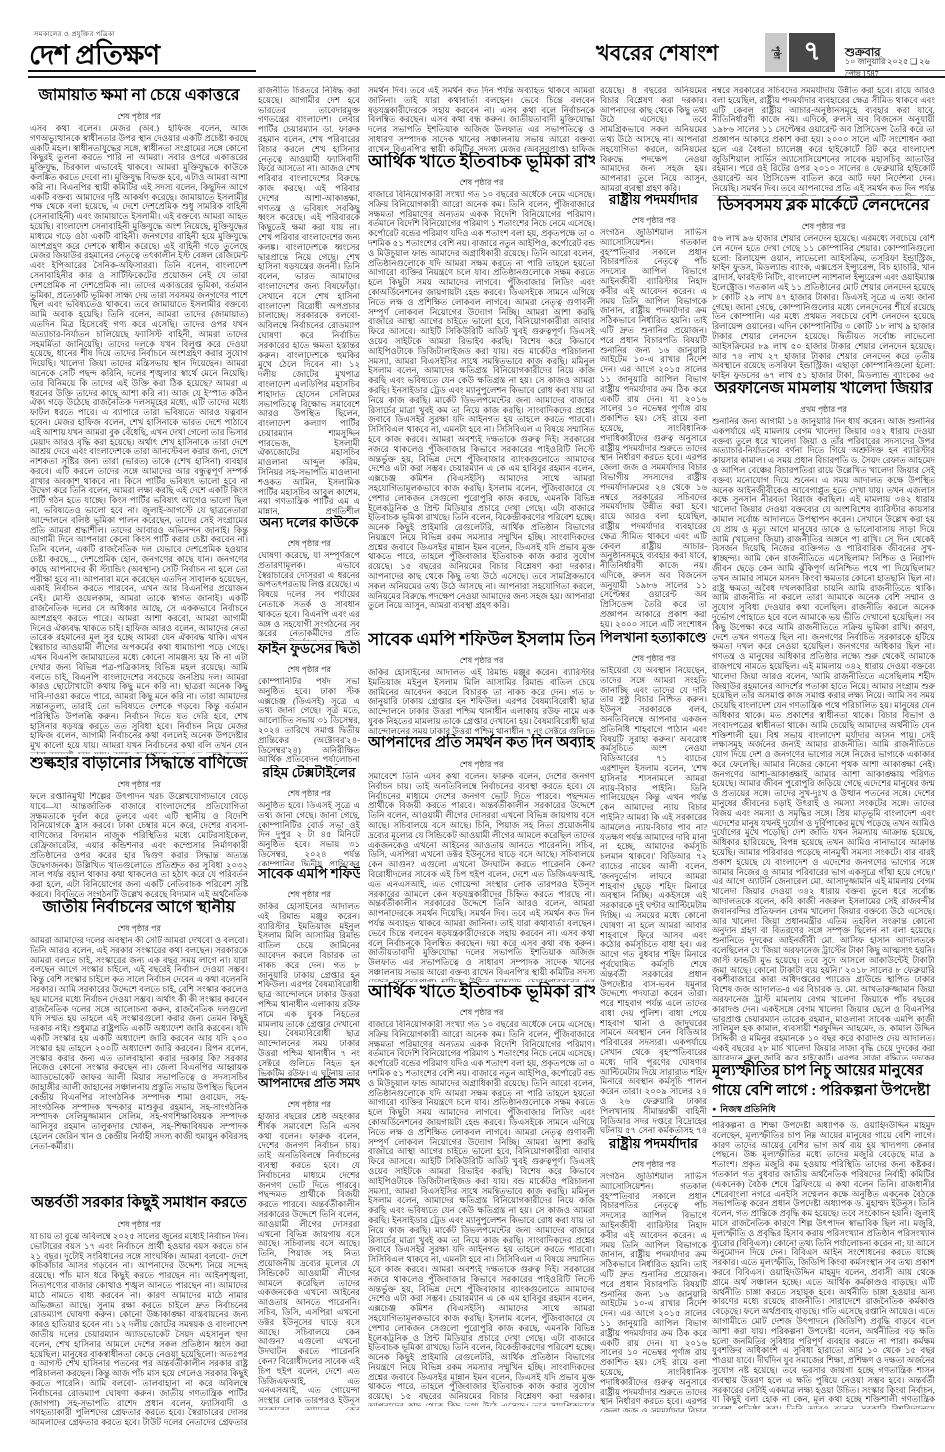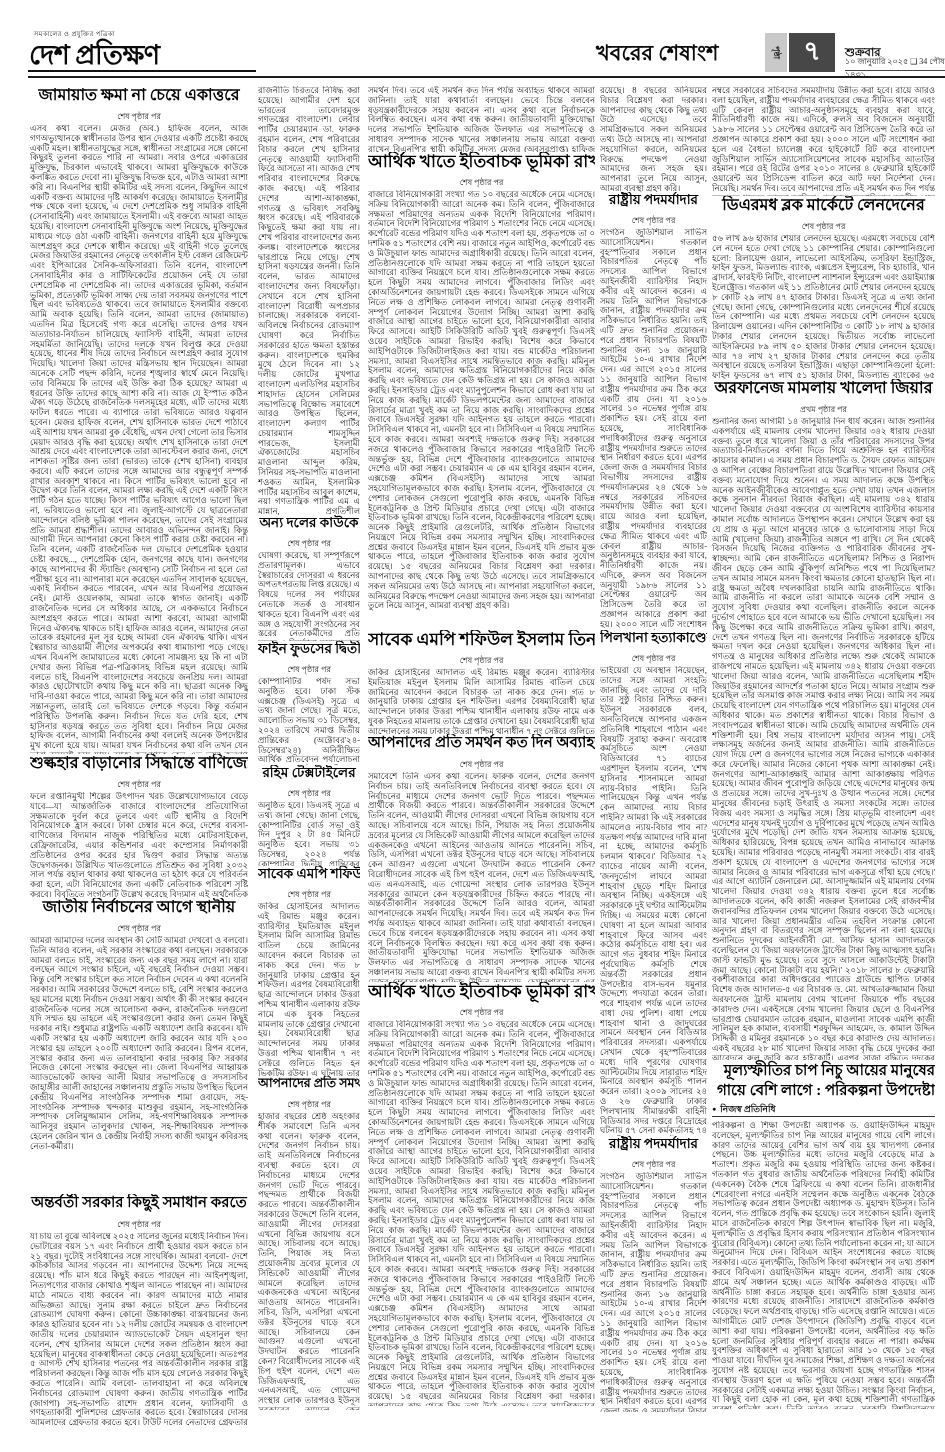--- a/index.html
+++ b/index.html
@@ -26,21 +26,21 @@
   .blockB{left:258px;width:102px;}
   .blockC{left:368px;width:227px;}
   .blockD{left:600px;width:107px;}
   .blockE{left:712px;width:223px;}
   
   .hl{margin:0;padding:0;text-align:center;font-weight:800;color:#000;line-height:1.15;
       font-family:"Liberation Serif", serif;}
   .hl-wide{font-size:17px;height:24px;white-space:nowrap;overflow:hidden;}
   .hl-med{font-size:16px;height:24px;white-space:nowrap;overflow:hidden;}
   .hl-col{font-size:13.5px;height:22px;white-space:nowrap;overflow:hidden;text-align:center;}
-  .hl-left{font-size:15px;text-align:right;height:42px;white-space:normal;line-height:1.35;overflow:hidden;}
+  .hl-left{font-size:15px;text-align:left;height:42px;white-space:normal;line-height:1.35;overflow:hidden;}
   .subhead{text-align:center;font-size:8px;color:#222;height:14px;line-height:14px;overflow:hidden;}
   .art-body{font-size:8.5px;line-height:9.8px;text-align:justify;overflow:hidden;color:#1b1b1b;
             word-break:break-word;}
   .byline-row{display:flex;align-items:center;gap:4px;height:14px;border-bottom:1px solid #333;margin-bottom:4px;}
   .byline-bullet{font-size:7px;color:#111;line-height:1;}
   .byline-text{font-size:9px;font-weight:700;color:#111;text-align:right;}
 </style>
 </head>
 <body>
 
@@ -48,21 +48,21 @@
 
   <div class="tagline">সমকালের ও প্রযুক্তির পত্রিকা</div>
   <div class="mast-title">দেশ প্রতিক্ষণ</div>
   <div class="mast-rule"></div>
   <div class="section-title">খবরের শেষাংশ</div>
   <div class="page-label-box">
       <span>পৃষ্ঠা</span>
     </div>
   <div class="page-num-box">৭</div>
   <div class="day">শুক্রবার</div>
-  <div class="date-line">১০ জানুয়ারি ২০২৫ ❑ 34 পৌষ ১৪৩১</div>
+  <div class="date-line">১০ জানুয়ারি ২০২৫ ❑ ২৬ পৌষ 1587</div>
   <div class="date-rule"></div>
   <div class="head-rule"></div>
 
   <div class="colblock blockA">
     <section>
       <h2 class="hl hl-wide" style="font-size:16px">জামায়াত ক্ষমা না চেয়ে একাত্তরে</h2>
       <div class="subhead">শেষ পৃষ্ঠার পর</div>
       <div class="art-body" style="height:630px">এসব কথা বলেন। মেজর (অব.) হাফিজ বলেন, আজ গণঅভ্যুত্থানকে স্বাধীনতার উপর স্থান দেওয়ার একটি প্রচেষ্টা করছে একটি মহল। স্বাধীনতাযুদ্ধের সঙ্গে, স্বাধীনতা সংগ্রামের সঙ্গে কোনো কিছুরই তুলনা করতে পারি না আমরা। সবার ওপরে একাত্তরের মুক্তিযুদ্ধ, চিরকাল এভাবেই থাকবে। আমরা মুক্তিযুদ্ধকে কাউকে কলঙ্কিত করতে দেবো না। মুক্তিযুদ্ধ বিভক্ত হবে, এটাও আমরা আশা করি না। বিএনপির স্থায়ী কমিটির এই সদস্য বলেন, কিছুদিন আগে একটি বক্তব্য আমাদের দৃষ্টি আকর্ষণ করেছে। জামায়াতে ইসলামীর পক্ষ থেকে বলা হয়েছে, এ দেশে দেশপ্রেমিক শুধু সামরিক বাহিনী (সেনাবাহিনী) এবং জামায়াতে ইসলামী। এই বক্তব্যে আমরা আহত হয়েছি। বাংলাদেশ সেনাবাহিনী মুক্তিযুদ্ধে অংশ নিয়েছে, মুক্তিযুদ্ধের মাধ্যমে গড়ে ওঠা একটি বাহিনী। জনগণের বাহিনী হয়ে মুক্তিযুদ্ধে অংশগ্রহণ করে দেশকে স্বাধীন করেছে। এই বাহিনী গড়ে তুলেছে মেজর জিয়াউর রহমানের নেতৃত্বে তৎকালীন ইস্ট বেঙ্গল রেজিমেন্ট এবং ইপিআরের সৈনিক-অফিসাররা। তিনি বলেন, বাংলাদেশ সেনাবাহিনীর কার ও সার্টিফিকেটের প্রয়োজন নেই যে তারা দেশপ্রেমিক না দেশপ্রেমিক না। তাদের একাত্তরের ভূমিকা, বর্তমান ভূমিকা, প্রত্যেকটি ভূমিকা সাক্ষ্য দেয় তারা সবসময় জনগণের পাশে ছিল এবং ভবিষ্যতেও থাকবে। তবে জামায়াতে ইসলামীর বক্তব্যে আমি অবাক হয়েছি। তিনি বলেন, আমরা তাদের (জামায়াত) এতদিন মিত্র হিসেবেই গণ্য করে এসেছি। তাদের ওপর যখন অত্যাচার-নির্যাতন চালিয়েছে ফ্যাসিস্ট বাহিনী, আমরা তাদের সহমর্মিতা জানিয়েছি। তাদের দলকে যখন বিলুপ্ত করে দেওয়া হয়েছে, ধানের শীষ দিয়ে তাদের নির্বাচনে অংশগ্রহণ করার সুযোগ দিয়েছি। খালেদা জিয়া তাদের মন্ত্রিসভায় স্থান দিয়েছেন। আমরা অনেকে সেটি পছন্দ করিনি, দলের শৃঙ্খলার স্বার্থে মেনে নিয়েছি। তার বিনিময়ে কি তাদের এই উক্তি করা ঠিক হয়েছে? আমরা এ ধরনের উক্তি তাদের কাছে আশা করি না। আজ যে ইস্পাত কঠিন ঐক্য গড়ে উঠেছে রাজনৈতিক দলসমূহের মধ্যে, এটি তাদের মধ্যে ফাটল ধরতে পারে। এ ব্যাপারে তারা ভবিষ্যতে আরও যত্নবান হবেন। মেজর হাফিজ বলেন, শেখ হাসিনাকে ভারত দেশে পাঠাবে এই আশায় যখন আমরা বুক বেঁধেছি, এখন দেখা গেলো তার ভিসার মেয়াদ আরও বৃদ্ধি করা হয়েছে। অর্থাৎ শেখ হাসিনাকে তারা দেশে আশ্রয় দেবে এবং বাংলাদেশকে তারা আনস্টেবল করার জন্য, দেশে নাশকতা সৃষ্টির জন্য তারা (ভারত) তাকে (শেখ হাসিনা) ব্যবহার করবে। এটি করলে তাদের সঙ্গে আমাদের আর বন্ধুত্বপূর্ণ সম্পর্ক রাখার অবকাশ থাকবে না। কিসে পার্টির ভবিষ্যৎ ভালো হবে না উদ্বেগ করে তিনি বলেন, আমরা লক্ষ্য করছি এই দেশে একটি কিংস পার্টি গঠন হতে যাচ্ছে। কিংস পার্টির ভবিষ্যৎ আগেও ভালো ছিল না, ভবিষ্যতেও ভালো হবে না। জুলাই-আগস্টে যে ছাত্রনেতারা আন্দোলনে বলিষ্ঠ ভূমিকা পালন করেছেন, তাদের সেই সংগ্রামের প্রতি আমরা শ্রদ্ধাশীল। তাদের আবারও অভিনন্দন জানাই। কিন্তু আগামী দিনে আপনারা কেনো কিংস পার্টি করার চেষ্টা করবেন না। তিনি বলেন, একটি রাজনৈতিক দল যেভাবে দেশপ্রেমিক হওয়ার চেষ্টা করছে..., দেশপ্রেমিক হোন, জনগণের কাছে যান। জনগণের কাছে আপনাদের কী স্ট্যান্ডিং (অবস্থান) সেটি নির্বাচন না হলে তো পরীক্ষা হবে না। আপনারা মনে করেছেন এতদিন সাবালক হয়েছেন, একাই নির্বাচন করতে পারবেন, এখন আর বিএনপির প্রয়োজন নেই। মোস্ট ওয়েলকাম, আমরা তাকে স্বাগত জানাই। একটি রাজনৈতিক দলের সে অধিকার আছে, সে এককভাবে নির্বাচনে অংশগ্রহণ করতে পারে। আমরা আশা করবো, আমরা আগামী দিনেও ঐক্যবদ্ধ থাকতে চাই। হাফিজ আরও বলেন, আমাদের নেতা তারেক রহমানের মূল সুর হচ্ছে আমরা যেন ঐক্যবদ্ধ থাকি। এখন স্বৈরাচার আওয়ামী লীগের অপকর্মের কথা ধামাচাপা পড়ে গেছে। এখন বিএনপি জামায়াতের মধ্যে কোনো সামঞ্জস্য হয় কি না এটা দেখার জন্য বিভিন্ন পত্র-পত্রিকাসহ বিভিন্ন মহল রয়েছে। আমি বলতে চাই, বিএনপি বাংলাদেশের সবচেয়ে জনপ্রিয় দল। আমরা কারও ছোটোখাটো কথায় কিছু মনে করি না। ছাত্ররা অনেক কিছু দাবি-দাওয়া করতে পারে, আমরা কিছু মনে করি না। তারা আমাদের সন্তানতুল্য, তারাই তো ভবিষ্যতে দেশকে গড়বে। কিন্তু বর্তমান পরিস্থিতি উপলব্ধি করুন। নির্বাচন দিতে যত দেরি হবে, শেখ হাসিনার ষড়যন্ত্র করতে তত সুবিধা হবে। নির্বাচন নিয়ে মেজর হাফিজ বলেন, আগামী নির্বাচনের কথা বললেই অনেক উপদেষ্টার মুখ কালো হয়ে যায়। আমরা যখন নির্বাচনের কথা বলি তখন যেন তারা অসন্তুষ্ট হয়ে যায়। আজ জনগণকে কেন এত ভয়? জনগণ ভোট দেবে, এটা আপনাদের আতঙ্কের কারণ কেন হয়েছে? এসব এলিটিজম ছাড়ুন। আমরা চাই জনগণের মতামতের ভিত্তিতে এই রাষ্ট্র পরিচালিত হবে। সংস্কারের নামে আর অধিক সময় নেবেন না। হাসিনা পলায়ন করেছে, এখন যে সংস্কার বাকি আছে, সেগুলো জনগণ করবে। এখন শুধু অপরাধীদের শাস্তি বিধান করুন। আহত-নিহতদের পরিবারের প্রতি লক্ষ্য রাখুন। বাংলাদেশ জাতীয়তাবাদী মুক্তিযোদ্ধা দলের সভাপতি ইশতিয়াক অজিজ উলফাতের সভাপতিত্বে সমাবেশে বিএনপি চেয়ারপারসনের উপদেষ্টা জয়নুল আবদিন ফারুক, আব্দুস সালাম প্রমুখ উপস্থিত ছিলেন।</div>
     </section>
     <section>
@@ -150,21 +150,21 @@
     <section>
       <h2 class="hl hl-col">রাষ্ট্রীয় পদমর্যাদার</h2>
       <div class="subhead">শেষ পৃষ্ঠার পর</div>
       <div class="art-body" style="height:240px">সংগঠন জুডিশিয়াল সার্ভিস অ্যাসোসিয়েশন। গতকাল বৃহস্পতিবার সকালে প্রধান বিচারপতির নেতৃত্বে পাঁচ সদস্যের আপিল বিভাগে আইনজীবী ব্যারিস্টার নিহাদ কবীর এই আবেদন করেন। এ সময় তিনি আপিল বিভাগকে জানান, রাষ্ট্রীয় পদমর্যাদার ক্রম সঠিকভাবে নির্ধারিত হয়নি। তাই এটি দ্রুত শুনানির প্রয়োজন। পরে প্রধান বিচারপতি বিষয়টি শুনানির জন্য ১৬ জানুয়ারি আইটেম ১০-এ রাখার নির্দেশ দেন। এর আগে ২০১৫ সালের ১১ জানুয়ারি আপিল বিভাগ রাষ্ট্রীয় পদমর্যাদার ক্রম ঠিক করে একটি রায় দেন। যা ২০১৬ সালের ১০ নভেম্বর পূর্ণাঙ্গ রায় প্রকাশিত হয়। সেই রায়ে বলা হয়েছে, সাংবিধানিক পদাধিকারীদের গুরুত্ব অনুসারে রাষ্ট্রীয় পদমর্যাদার শুরুতে তাদের স্থান নির্ধারণ করতে হবে। এরপর জেলা জজ ও সমমর্যাদার বিচার বিভাগীয় সদস্যদের রাষ্ট্রীয় পদমর্যাদাক্রমের ২৪ থেকে ১৬ নম্বরে সরকারের সচিবদের সমমর্যাদায় উন্নীত করা হবে। রায়ে আরও বলা হয়েছিল, রাষ্ট্রীয় পদমর্যাদার ব্যবহারের ক্ষেত্র সীমিত থাকবে এবং এটি কেবল রাষ্ট্রীয় আচার-অনুষ্ঠানসমূহে ব্যবহার করা যাবে, নীতিনির্ধারণী কাজে নয়। এদিকে, রুলস অব বিজনেস অনুযায়ী ১৯৮৬ সালের ১১ সেপ্টেম্বর ওয়ারেন্ট অব প্রিসিডেন্স তৈরি করে তা প্রজ্ঞাপন আকারে প্রকাশ করা হয়। ২০০০ সালে এটি সংশোধন করা হলে এর বৈধতা চ্যালেঞ্জ করে হাইকোর্টে রিট করে বাংলাদেশ জুডিশিয়াল সার্ভিস অ্যাসোসিয়েশনের সাবেক মহাসচিব আতাউর রহমান। পরে ওই রিটের ওপর ২০১০ সালের ৪ ফেব্রুয়ারি হাইকোর্ট ওয়ারেন্ট অব প্রিসিডেন্স বাতিল করে আট দফা নির্দেশনা দেন।</div>
     </section>
   </div>
 
   <div class="colblock blockE">
     <div class="art-body" style="height:110px">নম্বরে সরকারের সচিবদের সমমর্যাদায় উন্নীত করা হবে। রায়ে আরও বলা হয়েছিল, রাষ্ট্রীয় পদমর্যাদার ব্যবহারের ক্ষেত্র সীমিত থাকবে এবং এটি কেবল রাষ্ট্রীয় আচার-অনুষ্ঠানসমূহে ব্যবহার করা যাবে, নীতিনির্ধারণী কাজে নয়। এদিকে, রুলস অব বিজনেস অনুযায়ী ১৯৮৬ সালের ১১ সেপ্টেম্বর ওয়ারেন্ট অব প্রিসিডেন্স তৈরি করে তা প্রজ্ঞাপন আকারে প্রকাশ করা হয়। ২০০০ সালে এটি সংশোধন করা হলে এর বৈধতা চ্যালেঞ্জ করে হাইকোর্টে রিট করে বাংলাদেশ জুডিশিয়াল সার্ভিস অ্যাসোসিয়েশনের সাবেক মহাসচিব আতাউর রহমান। পরে ওই রিটের ওপর ২০১০ সালের ৪ ফেব্রুয়ারি হাইকোর্ট ওয়ারেন্ট অব প্রিসিডেন্স বাতিল করে আট দফা নির্দেশনা দেন। নিয়েছি। সমর্থন দিব। তবে আপনাদের প্রতি এই সমর্থন কত দিন পর্যন্ত অব্যাহত থাকবে আমরা জানিনা। গতকাল বৃহস্পতিবার জাতীয় প্রেস ক্লাবের মিলনায়তনে বাংলাদেশ জাতীয়তাবাদী মুক্তিযোদ্ধা দল কর্তৃক '৭১ এর মুক্তিযুদ্ধই জাতির</div>
     <section>
-      <h2 class="hl hl-med">ডিএরমধ ব্লক মার্কেটে লেনদেনের</h2>
+      <h2 class="hl hl-med">ডিসবসময ব্লক মার্কেটে লেনদেনের</h2>
       <div class="subhead">শেষ পৃষ্ঠার পর</div>
       <div class="art-body" style="height:145px">৫৬ লাখ ৯৬ হাজার শেয়ার লেনদেন হয়েছে। এরমধ্যে সবচেয়ে বেশি লে নদেন হতে দেখা গেছে ১১ কোম্পানির শেয়ার। কোম্পানিগুলো হলো: রিলায়েন্স ওয়ান, লাভেলো আইসক্রিম, তসরিফা ইন্ডাস্ট্রিজ, ফাইন ফুডস, মিডল্যান্ড ব্যাংক, এক্সপ্রেস ইন্স্যুরেন্স, বিচ হ্যাচারি, খান ব্রাদার্স, ফারইস্ট নিটিং, বাংলাদেশ ন্যাশনাল ইন্স্যুরেন্স এবং ওয়াইম্যাক্স ইলেক্ট্রোড। গতকাল এই ১১ প্রতিষ্ঠানের মোট শেয়ার লেনদেন হয়েছে ৮ কোটি ২৯ লাখ ৪৭ হাজার টাকার। ডিএসই সূত্রে এ তথ্য জানা গেছে। জানা গেছে, কোম্পানিগুলোর মধ্যে লেনদেনের শীর্ষে রয়েছে তিন কোম্পানি। এর মধ্যে প্রথমত সবচেয়ে বেশি লেনদেন হয়েছে রিলায়েন্স ওয়ানের। এদিন কোম্পানিটির ৩ কোটি ১৮ লাখ ৯ হাজার টাকার শেয়ার লেনদেন হয়েছে। দ্বিতীয়ত সর্বোচ্চ লাভেলো আইসক্রিমের ৮৯ লাখ ৫০ হাজার টাকার শেয়ার লেনদেন হয়েছে। আর ৭৪ লাখ ২৭ হাজার টাকার শেয়ার লেনদেন করে তৃতীয় অবস্থানে রয়েছে তসরিফা ইন্ডাস্ট্রিজ। এছাড়া কোম্পানিগুলো হলো: ফাইন ফুডসের ৬৭ লাখ ৫১ হাজার টাকা, মিডল্যান্ড ব্যাংকের ৬৫ লাখ ৫ হাজার টাকা, এক্সপ্রেস ইন্স্যুরেন্সের ৫২ লাখ টাকা, বিচ হ্যাচারির ৪৪ লাখ টাকা, খান ব্রাদার্সের ৩৫ লাখ টাকা, ফারইস্ট নিটিংয়ের ৩১ লাখ ৭০ হাজার টাকা, বাংলাদেশ ন্যাশনাল ইন্স্যুরেন্সের ২৬ লাখ ৮৩ হাজার টাকা এবং ওয়াইম্যাক্স ইলেক্ট্রোডের ২৩ লাখ ৮২ হাজার টাকার শেয়ার লেনদেন হয়েছে।</div>
     </section>
     <section>
       <h2 class="hl hl-med">অরফানেজ মামলায় খালেদা জিয়ার</h2>
       <div class="subhead">প্রথম পৃষ্ঠার পর</div>
       <div class="art-body" style="height:643px">শুনানির জন্য আগামী ১৪ জানুয়ারি দিন ধার্য করেন। আজ শুনানির একপর্যায়ে এই মামলায় বেগম খালেদা জিয়ার ৩৪২ ধারায় দেওয়া বক্তব্য তুলে ধরে খালেদা জিয়া ও তাঁর পরিবারের সদস্যদের উপর অত্যাচার-নির্যাতনের বর্ণনা দিতে গিয়ে অশ্রুসিক্ত হন ব্যারিস্টার কায়সার কামাল। এ সময় প্রধান বিচারপতি ড. সৈয়দ রেফাত আহমেদ ও আপিল বেঞ্চের বিচারপতিরা রায়ে উল্লেখিত খালেদা জিয়ার সেই বক্তব্য মনোযোগ দিয়ে শুনেন। এ সময় আদালত কক্ষে উপস্থিত অনেক আইনজীবীকেও আবেগাপ্লুত হতে দেখা যায়। তখন এজলাস কক্ষে সুনসান নীরবতা বিরাজ করছিল। এই মামলায় ৩৪২ ধারায় খালেদা জিয়ার দেওয়া বক্তব্যের যে অংশবিশেষ ব্যারিস্টার কায়সার কামাল সর্বোচ্চ আদালতে উপস্থাপন করেন। সেখানে উল্লেখ করা হয় যে প্রায় ও মৃত্যু আগে মানুষের ডাকে ও ভালোবাসায় সাড়া দিয়ে আমি (খালেদা জিয়া) রাজনীতির অঙ্গনে পা রাখি। সে দিন থেকেই বিসর্জন দিয়েছি নিজের ব্যক্তিগত ও পারিবারিক জীবনের সুখ-স্বাচ্ছন্দ্য। আমি কেন রাজনীতিতে এসেছিলাম? নিশ্চিত ও নিরাপদ জীবন ছেড়ে কেন আমি ঝুঁকিপূর্ণ অনিশ্চিত পথে পা দিয়েছিলাম? তখন আমার সামনে মসনদ কিংবা ক্ষমতার কোনো হাতছানি ছিল না। রাষ্ট্র ক্ষমতা অবৈধ দখলকারিরা চায়নি আমি রাজনীতিতে থাকি। আমি রাজনীতি না করলে তারা আমাকে অনেক বেশি সম্মান ও সুযোগ সুবিধা দেওয়ার কথা বলেছিল। রাজনীতি করলে অনেক দুর্ভোগ পোহাতে হবে বলে আমাকে ভয় ভীতি দেখানো হয়েছিল। সব কিছু উপেক্ষা করে আমি রাজনীতিতে সক্রিয় ভূমিকা রাখি। কারণ, দেশে তখন গণতন্ত্র ছিল না। জনগণের নির্বাচিত সরকারকে হটিয়ে ক্ষমতা দখল করে নেওয়া হয়েছিল। জনগণের অধিকার ছিল না। গণতন্ত্র ও মানুষের অধিকার প্রতিষ্ঠার লক্ষ্যে শুরু থেকেই আমাকে রাজপথে নামতে হয়েছিল। এই মামলায় ৩৪২ ধারায় দেওয়া বক্তব্যে খালেদা জিয়া আরও বলেন, 'আমি রাজনীতিতে এসেছিলাম শহীদ জিয়াউর রহমানের আদর্শের পতাকা হাতে নিয়ে। আমার সংগ্রাম শুরু হয়েছিল তাঁর অসমাপ্ত কাজ সমাপ্ত করার লক্ষ্য নিয়ে। আমি সব সময় চেয়েছি বাংলাদেশ যেন গণতান্ত্রিক পথে পরিচালিত হয়। মানুষের যেন অধিকার থাকে। মত প্রকাশের স্বাধীনতা থাকে। বিচার বিভাগ ও সংবাদপত্রের স্বাধীনতা থাকে। আমি চেয়েছি আমাদের অর্থনীতি যেন শক্তিশালী হয়। বিশ্ব সভায় বাংলাদেশ মর্যাদার আসন পায়। সেই লক্ষ্যসমূহ অর্জনের জন্যই আমার রাজনীতি। আমি রাজনীতিতে যোগ দিয়ে দেশ ও জনগণের ভাগ্যের সঙ্গে নিজের ভাগ্যকে একাকার করে ফেলেছি। আমার নিজের কোনো পৃথক আশা আকাঙ্ক্ষা নেই। জনগণের আশা-আকাঙ্ক্ষাই আমার আশা আকাঙ্ক্ষায় পরিণত হয়েছে। আমার জীবন পুরোপুরি জড়িয়ে গেছে এদেশের মানুষের জন্ম ও প্রত্যয়ের সঙ্গে। তাদের সুখ-দুঃখ ও উত্থান পতনের সঙ্গে। দেশের মানুষের জীবনের চড়াই উৎরাই ও সমস্যা সংকটের সঙ্গে। তাদের বিজয় এবং সমস্যা ও সমৃদ্ধির সঙ্গে। প্রিয় মাতৃভূমি বাংলাদেশ এবং এদেশের মানুষ যখনই দুর্যোগ ও দুর্বিপাকের মুখে পড়েছে তখন আমিও দুর্যোগের মুখে পড়েছি। দেশ জাতি যখন সমস্যায় আক্রান্ত হয়েছে, অধিকার হারিয়েছে, বিপন্ন হয়েছে তখন আমিও নানাভাবে আক্রান্ত হয়েছি। আমার পরিবারও পড়েছে নানমুখী সমস্যা সংকটে। বার বারই প্রকাশ হয়েছে যে বাংলাদেশ ও এদেশের জনগণের ভাগ্যের সঙ্গে আমার নিজের ও আমার পরিবারের ভাগ একসূত্রে গাঁথা হয়ে গেছে।' এর আগে অ্যাটর্নি জেনারেল মো. আসাদুজ্জামান এই মামলায় বেগম খালেদা জিয়ার দেওয়া ৩৪২ ধারায় বক্তব্য তুলে ধরে সর্বোচ্চ আদালতকে বলেন, কবি কাজী নজরুল ইসলামের সেই রাজবন্দীর জবানবন্দির প্রতিফলন বেগম খালেদা জিয়ার বক্তব্যে উঠে এসেছে। আর খালেদা জিয়া প্রধানমন্ত্রীর এতিম তহবিল সংক্রান্ত কোনো অনুদান গ্রহণ বা বিতরণের সঙ্গে সম্পৃক্ত ছিলেন না বলা হয়েছে। শুনানিতে দুদকের আইনজীবী মো. আসিফ হাসান আদালতকে বলেছিলেন যে 'জিয়া অরফানেজ ট্রাস্টের টাকা কিছু আত্মসাৎ হয়নি। জাস্ট ফান্ডটা মুভ হয়েছে। তবে সুদে আসলে আকাউন্টেই টাকাটা জমা আছে। কোনো টাকাটা ব্যয় হয়নি।' ২০১৮ সালের ৮ ফেব্রুয়ারি বকশীবাজারে কারা অধিদপ্তরের প্যারেড গ্রাউন্ডে স্থাপিত ঢাকার বিশেষ জজ আদালত-৫ এর বিচারক ড. মো. আখতারুজ্জামান জিয়া অরফানেজ ট্রাস্ট মামলায় বেগম খালেদা জিয়াকে পাঁচ বছরের কারাদণ্ড দেন। একইসঙ্গে বেগম খালেদা জিয়ার ছেলে ও বিএনপির ভারপ্রাপ্ত চেয়ারম্যান তারেক রহমান, মাওলানা সাবেক এমপি কাজী সালিমুল হক কামাল, ব্যবসায়ী শরফুদ্দিন আহমেদ, ড. কামাল উদ্দিন সিদ্দিকী ও মমিনুর রহমানকে ১০ বছর করে কারাদণ্ড দেয় আদালত। একই বছরের ২৮ মার্চ খালেদা জিয়ার সাজা বৃদ্ধি চেয়ে দুদকের করা আবেদনে রুল জারি করে হাইকোর্ট। এরপর সাজা বৃদ্ধিতে দুদকের আবেদনে জারি করা রুল যথাযথ ঘোষণা করে ২০১৮ সালের ৩০ অক্টোবর বিচারপতি এম. ইনায়েতুর রহিম ও বিচারপতি মো. মোস্তাফিজুর রহমানের সমন্বয়ে গঠিত একটি হাইকোর্ট ডিভিশন বেঞ্চ খালেদা জিয়ার সাজা পাঁচ বছর থেকে বাড়িয়ে ১০ বছর করেন। এখন ওই রায়ের বিরুদ্ধে আপিলের ওপর শুনানি চলছে। এদিকে, শেখ হাসিনা সরকারের পতনের পর জিয়া অরফানেজ ট্রাস্ট ও জিয়া চ্যারিটেবল ট্রাস্ট মামলায় সাবেক প্রধানমন্ত্রী খালেদা জিয়ার দণ্ড মওকুফ করেছেন রাষ্ট্রপতি। তবে রাষ্ট্রপতির এই ক্ষমার পরেও মামলা দুটি আইনগতভাবে লড়ার কথা জানিয়ে বিএনপির আইনজীবীরা বলেন বেগম খালেদা জিয়া আইনের প্রতি শ্রদ্ধাশীল। রাষ্ট্রপতি তার সাজা মওকুফ করেছেন। তবে সেখানে ক্ষমার কথা আছে। খালেদা জিয়া ক্ষমায় বিশ্বাসী নন। তিনি অপরাধ করেননি। তিনি ক্ষমাও চাননি। তাই এটি আইনগতভাবে মোকাবিলা করবেন। সে অনুযায়ী আইনি লড়াই চালিয়ে যাচ্ছেন বেগম খালেদা জিয়া।</div>
     </section>
     <section>
       <h2 class="hl hl-left">মূল্যস্ফীতির চাপ নিচু আয়ের মানুষের গায়ে বেশি লাগে : পরিকল্পনা উপদেষ্টা</h2>

